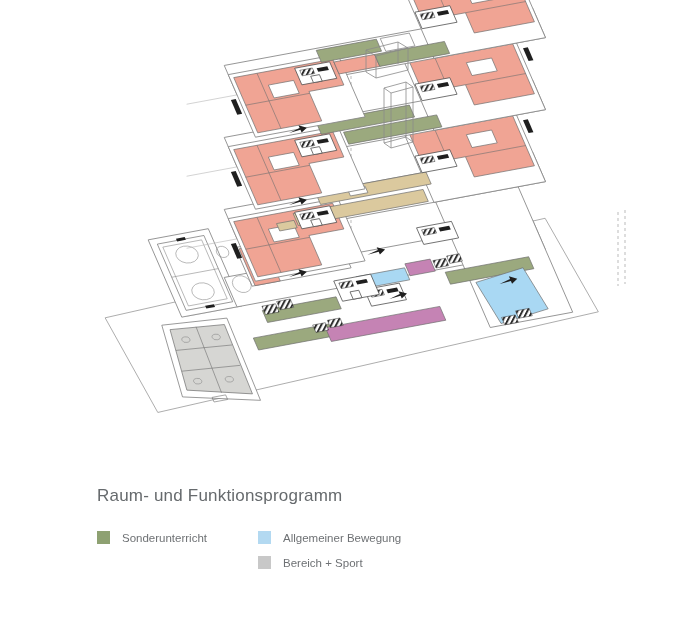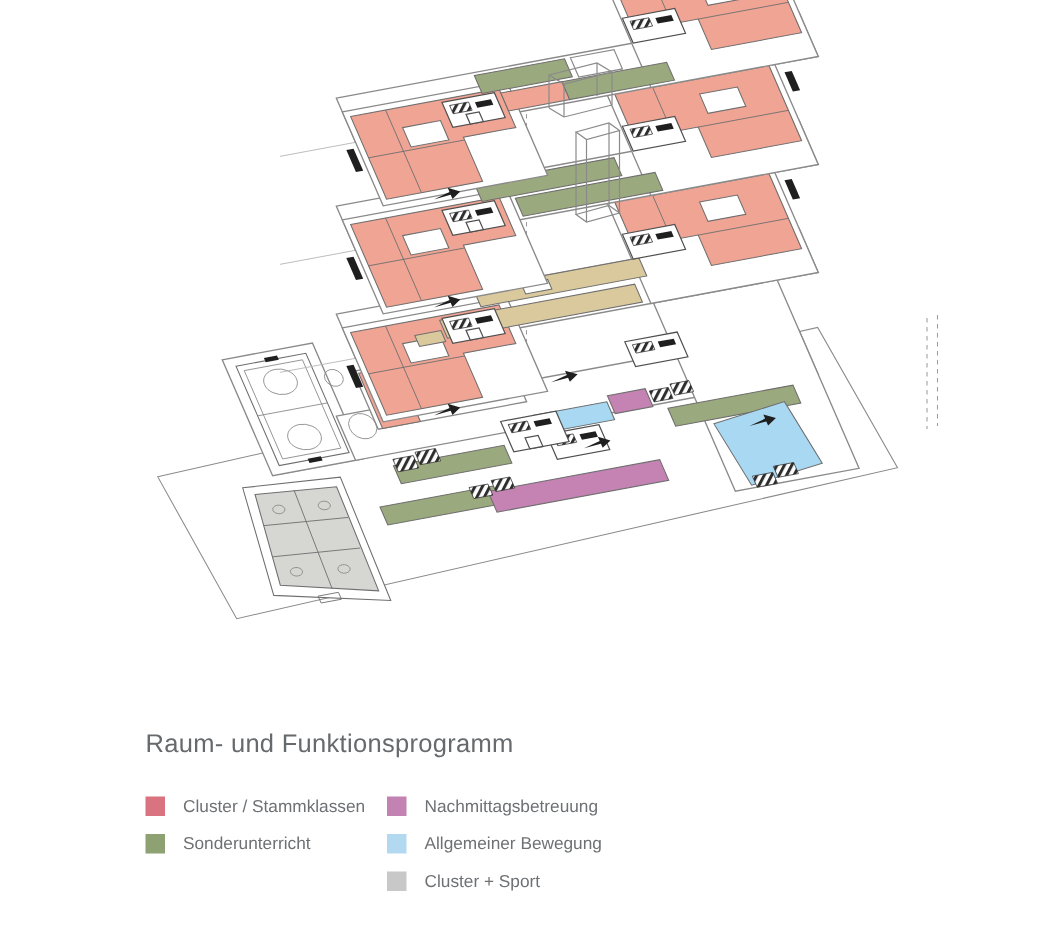--- a/index.html
+++ b/index.html
@@ -264,38 +264,30 @@
       <line class="wire" x1="366" y1="72" x2="376" y2="78"></line>
       <line class="wire" x1="376" y1="78" x2="408" y2="70"></line>
     </g>
   </svg>
 
   <div class="legend">
     <div class="legend-title">Raum- und Funktionsprogramm</div>
     <div class="legend-grid">
       <div class="legend-col c1">
         <div class="legend-item">
-          <span class="legend-swatch" style="background-color: rgb(217, 115, 127);"></span>
-          <span class="legend-label">Cluster / Stammklassen</span>
-        </div>
-        <div class="legend-item">
           <span class="legend-swatch" style="background-color: rgb(142, 161, 114);"></span>
           <span class="legend-label">Sonderunterricht</span>
         </div>
       </div>
       <div class="legend-col">
         <div class="legend-item">
-          <span class="legend-swatch" style="background-color: rgb(194, 130, 178);"></span>
-          <span class="legend-label">Nachmittagsbetreuung</span>
-        </div>
-        <div class="legend-item">
           <span class="legend-swatch" style="background-color: rgb(179, 217, 241);"></span>
           <span class="legend-label">Allgemeiner Bewegung</span>
         </div>
         <div class="legend-item">
           <span class="legend-swatch" style="background-color: rgb(200, 200, 200);"></span>
-          <span class="legend-label">Cluster + Sport</span>
+          <span class="legend-label">Bereich + Sport</span>
         </div>
       </div>
     </div>
   </div>
 
 </div>
 
 </body></html>

